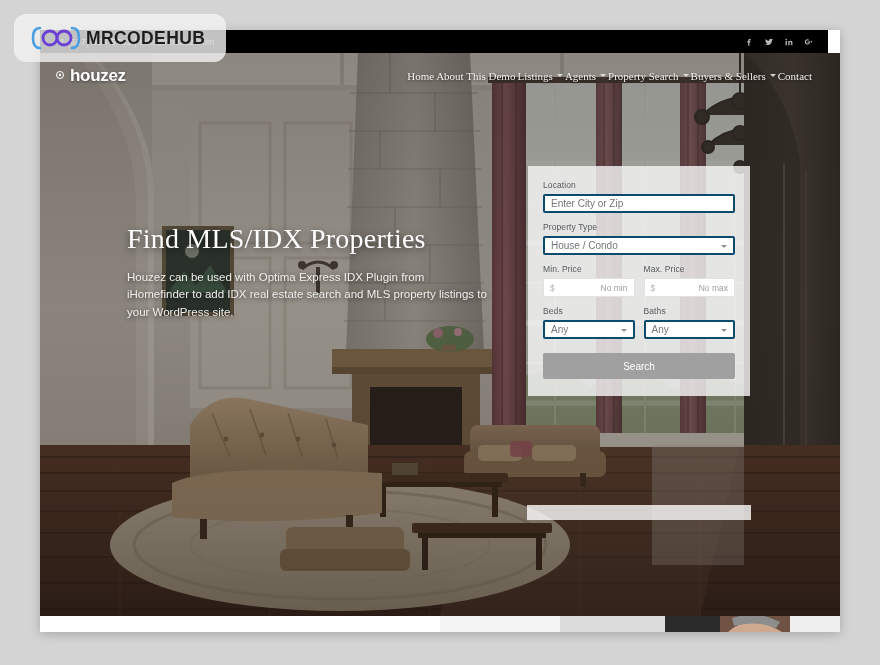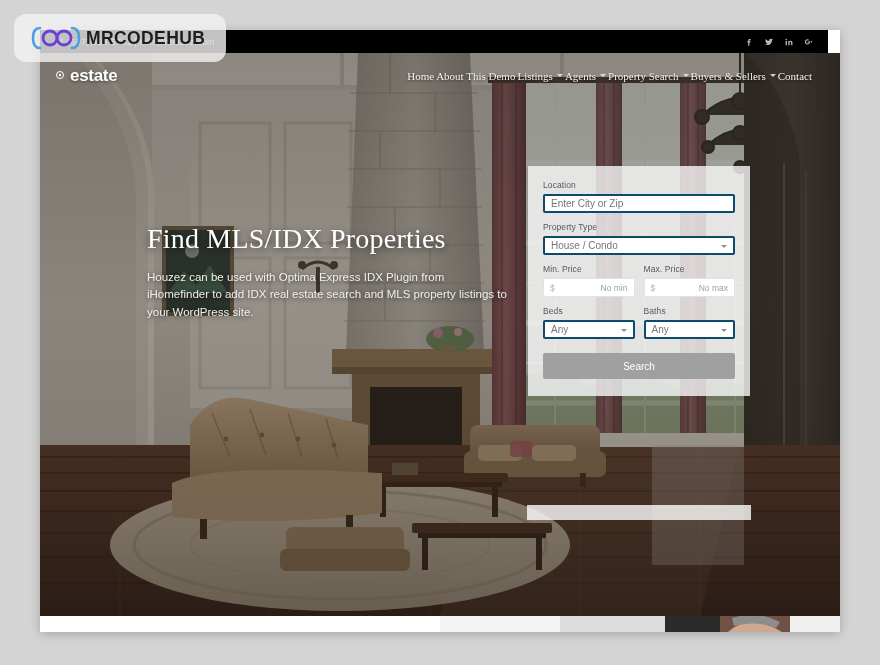--- a/index.html
+++ b/index.html
@@ -110,21 +110,21 @@
     width: 0; height: 0;
     border-left: 3px solid transparent;
     border-right: 3px solid transparent;
     border-top: 3px solid #e6e3e0;
     opacity: .9;
   }
 
   
   #hero-copy {
     position: absolute;
-    left: 107px;
+    left: 87px;
     top: 170px;
     width: 360px;
     z-index: 4;
   }
   #hero-title {
     color: #ffffff;
     font-family: "Liberation Serif", serif;
     font-size: 28px;
     font-weight: normal;
     letter-spacing: .2px;
@@ -530,21 +530,21 @@
     </svg>
 
     <div id="hero-tint"></div>
 
     <div id="site-header">
       <div id="logo">
         <svg class="pin" viewBox="0 0 24 24" fill="none" stroke="#ffffff" stroke-width="2">
           <circle cx="12" cy="10" r="7"></circle>
             <circle cx="12" cy="10" r="2.4" fill="#ffffff" stroke="none"></circle>
         </svg>
-        <span>estate</span>
+        <span>houzez</span>
       </div>
 
       <nav id="main-nav">
         <span class="nav-item">
           <span>Home</span>
         </span>
         <span class="nav-item">
           <span>About This Demo</span>
         </span>
         <span class="nav-item">

